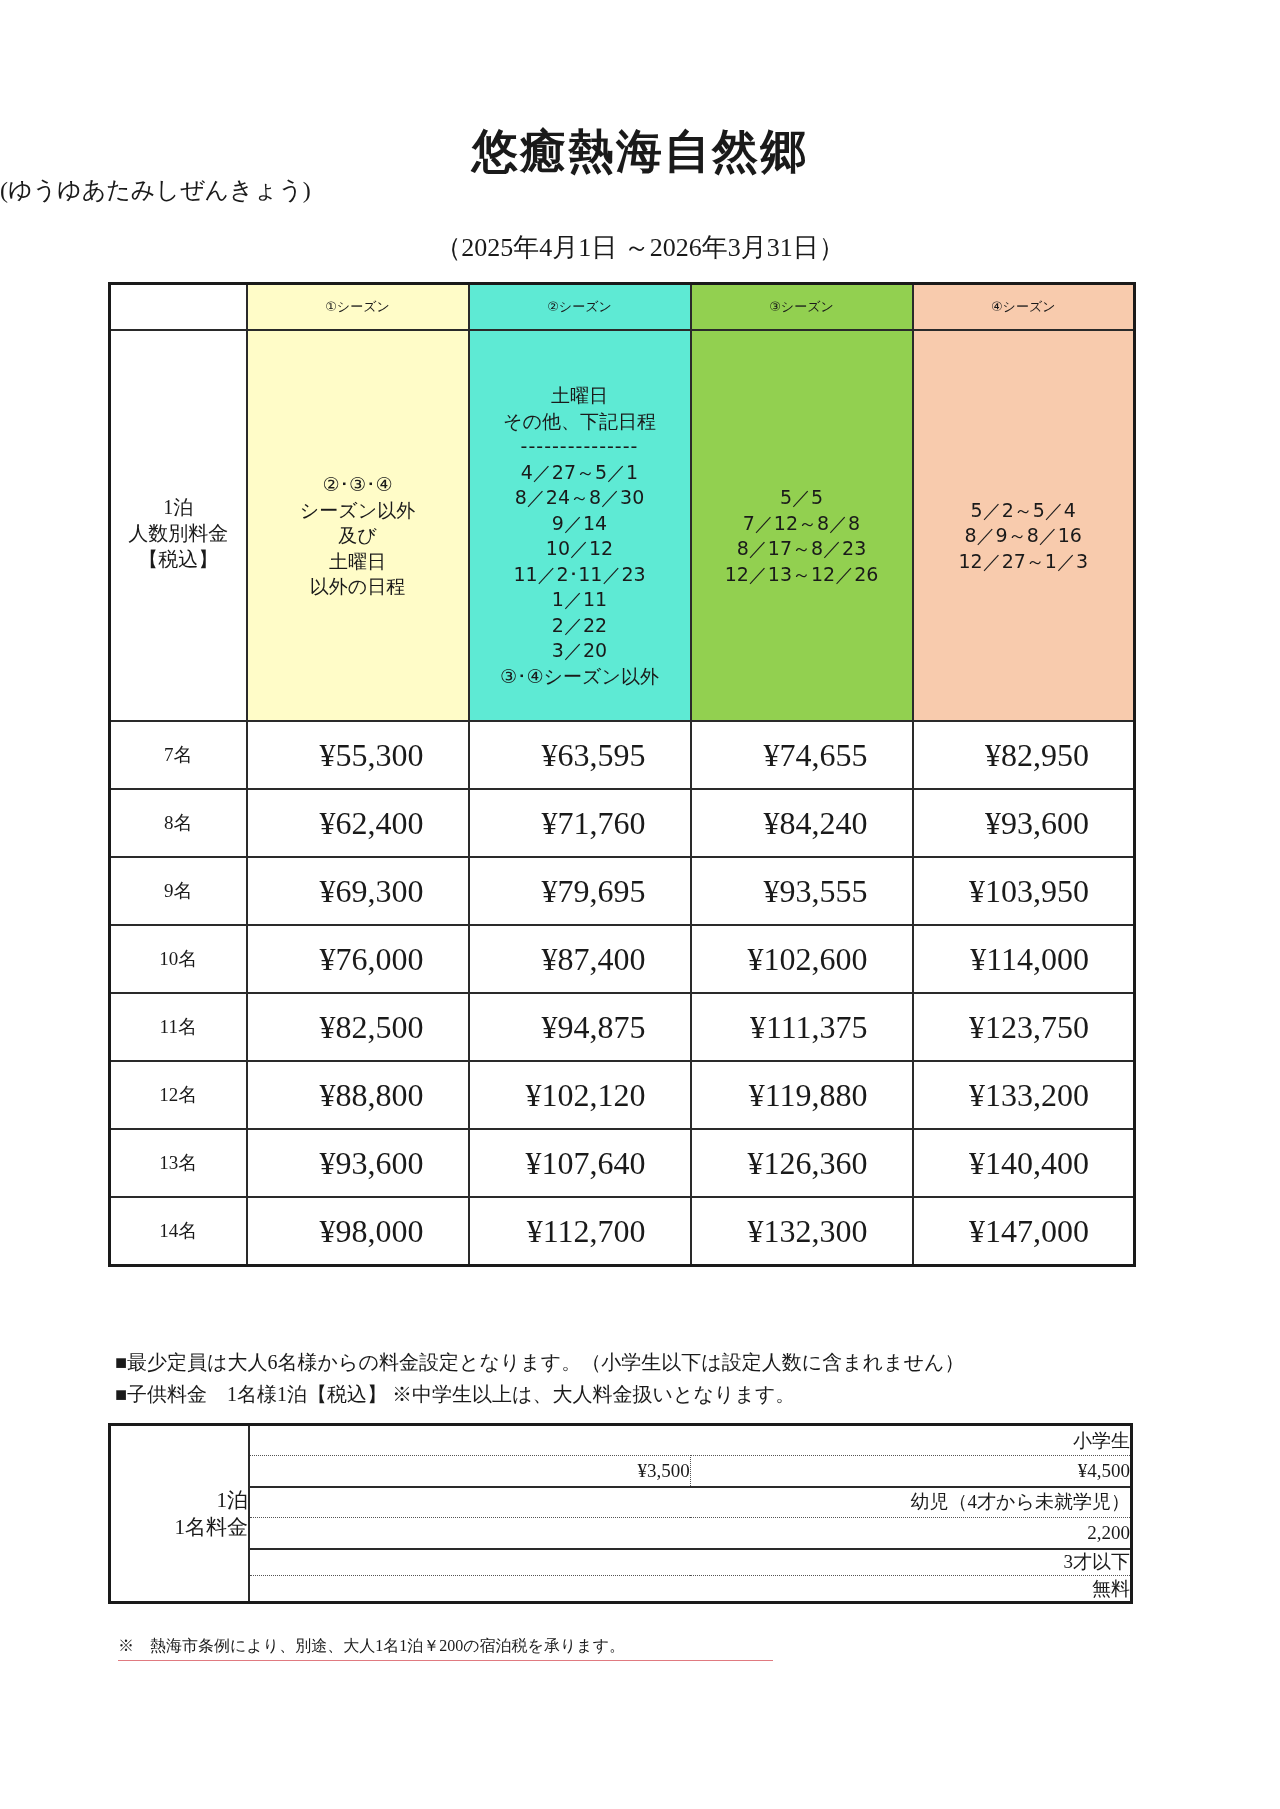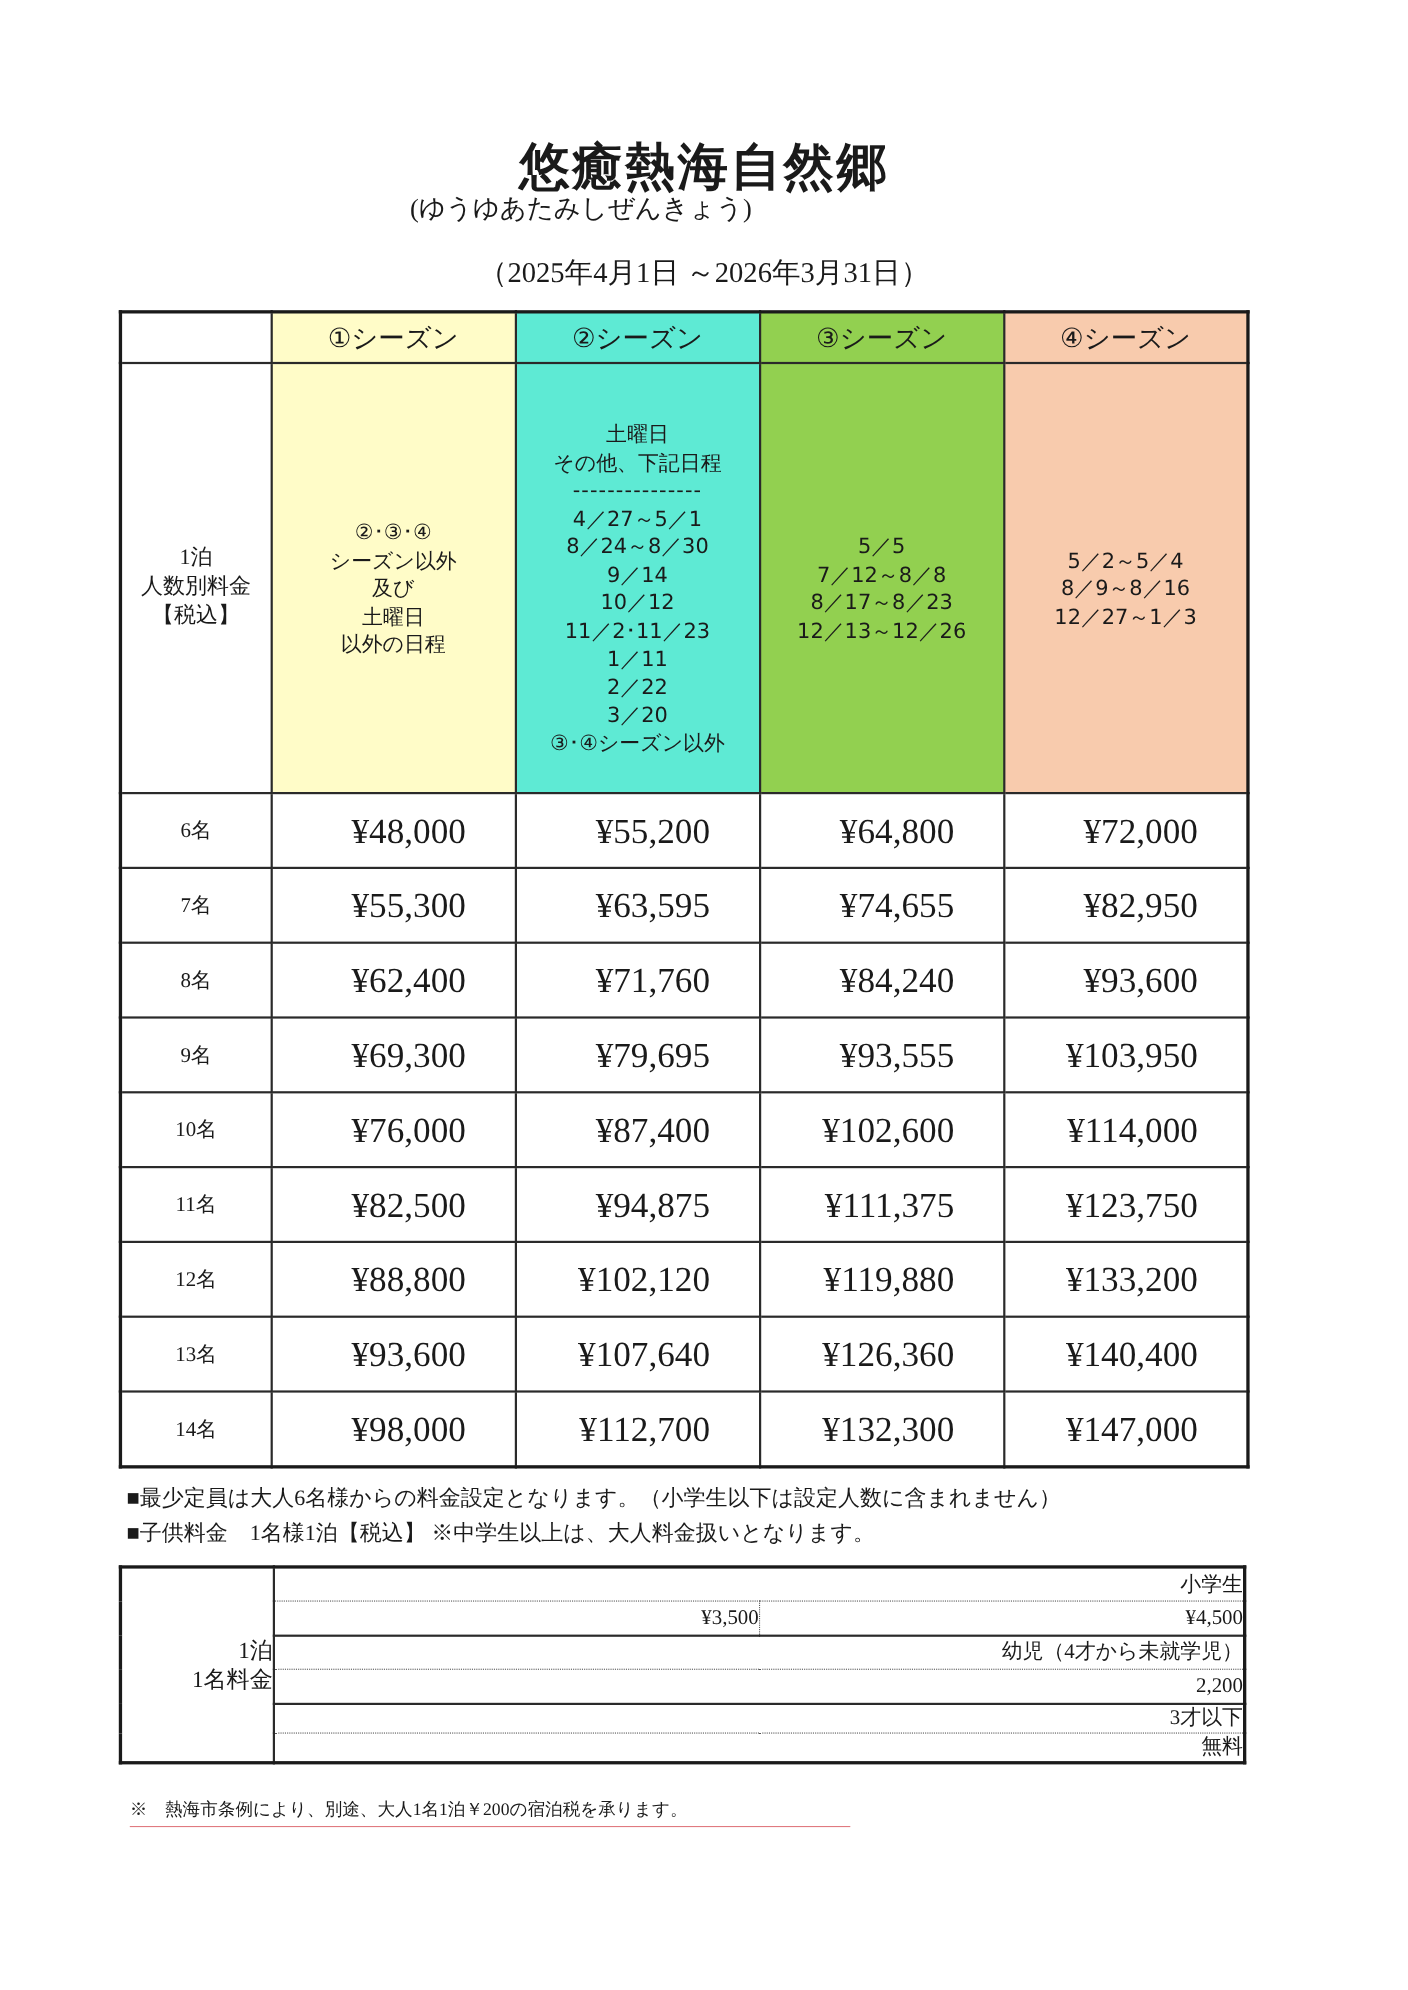--- a/index.html
+++ b/index.html
@@ -1,28 +1,28 @@
 <!DOCTYPE html>
 <html><head>
 <meta charset="utf-8">
 <style>
   html, body { margin: 0; padding: 0; background: #ffffff; }
   body { width: 1280px; height: 1809px; position: relative; overflow: hidden; color: #1a1a1a; }
   .serif { font-family: "Liberation Serif", "DejaVu Serif", serif; }
   .sans { font-family: "DejaVu Sans", "Liberation Sans", sans-serif; }
 
   .title { position: absolute; left: 0; width: 1280px; top: 126px; text-align: center; font-size: 46px; font-weight: bold; letter-spacing: 2px; line-height: 52px; }
-  .subtitle { position: absolute; left: 0; width: 1056px; top: 176px; text-align: center; font-size: 24px; line-height: 28px; }
+  .subtitle { position: absolute; left: 0; width: 1056px; top: 176px; text-align: left; font-size: 24px; line-height: 28px; }
   .period { position: absolute; left: 0; width: 1280px; top: 234px; text-align: center; font-size: 26px; line-height: 28px; }
 
   table.main { position: absolute; left: 108px; top: 282px; width: 1025px; border-collapse: collapse; border: 3px solid #1a1a1a; table-layout: fixed; }
   table.main td { border: 2px solid #2a2a2a; padding: 0; text-align: center; vertical-align: middle; }
   table.main col.c0 { width: 137px; }
   table.main col.cs { width: 222px; }
-  .hdr td { height: 44px; font-size: 24px; }
+  .hdr td { height: 44px; font-size: 13px; }
   .desc td { height: 375px; vertical-align: top; font-size: 19px; line-height: 25.5px; }
   .desc td .inner { padding-top: 21px; }
   .desc td.rowlabel { vertical-align: middle; font-size: 20px; line-height: 26px; padding-top: 14px; }
   .price td { height: 66px; }
   .price td.n { font-size: 19px; }
   .price td.p { font-size: 32px; text-align: right; padding-right: 44px; }
   .s1 { background: #fffcc8; }
   .s2 { background: #5eead4; }
   .s3 { background: #92d050; }
   .s4 { background: #f8cbad; }
@@ -109,27 +109,20 @@
     <td class="s4 sans">
       <div class="inner">
         <div>5／2～5／4</div>
         <div>8／9～8／16</div>
         <div>12／27～1／3</div>
       </div>
     </td>
   </tr>
 
   <tr class="price serif">
-    <td class="n">6名</td>
-    <td class="p">¥48,000</td>
-    <td class="p">¥55,200</td>
-    <td class="p">¥64,800</td>
-    <td class="p">¥72,000</td>
-  </tr>
-  <tr class="price serif">
     <td class="n">7名</td>
     <td class="p">¥55,300</td>
     <td class="p">¥63,595</td>
     <td class="p">¥74,655</td>
     <td class="p">¥82,950</td>
   </tr>
   <tr class="price serif">
     <td class="n">8名</td>
     <td class="p">¥62,400</td>
     <td class="p">¥71,760</td>

